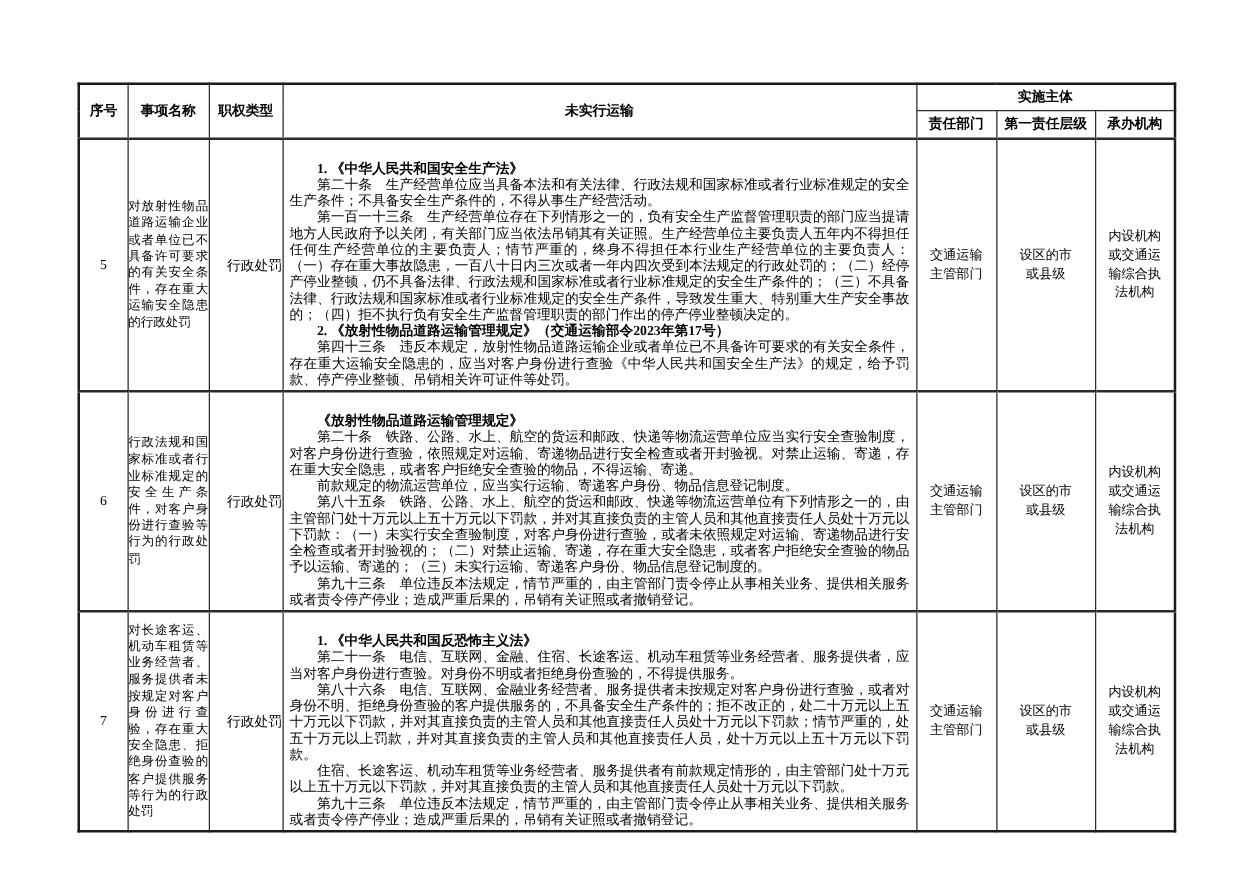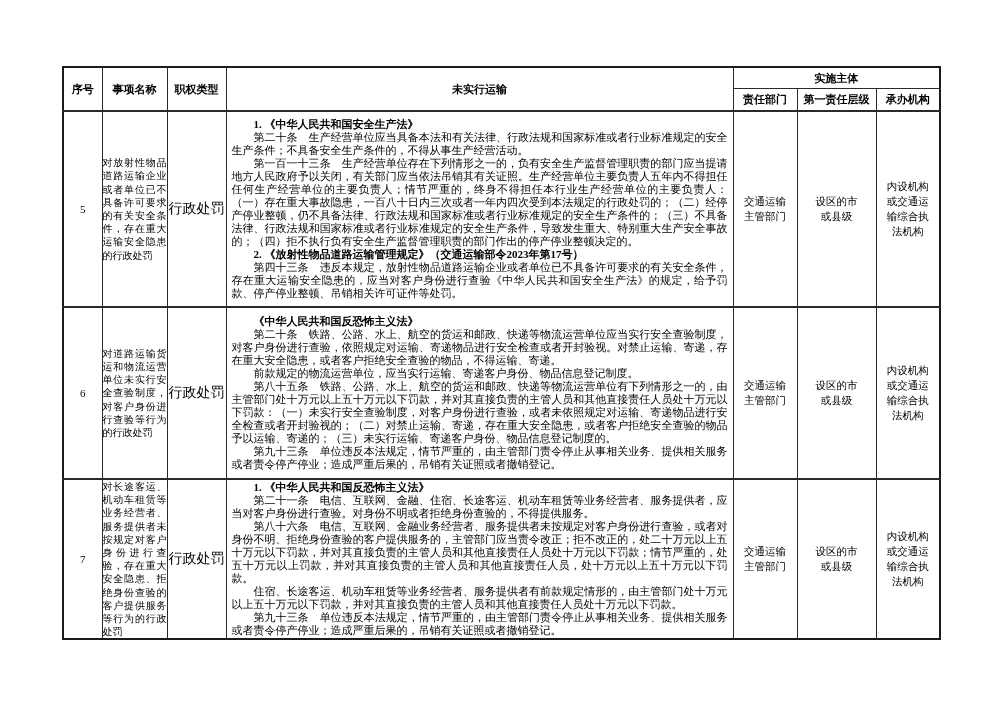--- a/index.html
+++ b/index.html
@@ -50,27 +50,28 @@
     text-align: center;
   }
   td.c-name { padding: 0 0; }
   .name-inner {
     font-size: 10px;
     line-height: 13.2px;
     text-align: justify;
     text-justify: inter-character;
   }
   td.c-type {
-    font-size: 14px;
-    text-align: center;
+    font-size: 11px;
+    text-align: right;
   }
   td.c-basis { padding: 1px 5px; }
   .basis-inner {
     font-size: 11px;
     line-height: 13px;
+    margin-top: 16px;
   }
   .basis-inner p {
     margin: 0;
     text-indent: 2em;
     text-align: justify;
     text-justify: inter-character;
   }
   .basis-inner p.law-heading { font-weight: bold; text-align: left; }
   td.c-small { text-align: center; border-radius: 15px; }
   .small-inner {
@@ -132,26 +133,26 @@
             <div class="small-inner">设区的市或县级</div>
           </td>
     <td class="c-small">
             <div class="small-inner">内设机构或交通运输综合执法机构</div>
           </td>
   </tr>
 
   <tr>
     <td class="c-seq">6</td>
     <td class="c-name">
-            <div class="name-inner">对道路运输货运和物流运营单位未实行安全查验制度，对客户身份进行查验等行为的行政处罚</div>
+            <div class="name-inner">行政法规和国家标准或者行业标准规定的安全生产条件，对客户身份进行查验等行为的行政处罚</div>
           </td>
     <td class="c-type">行政处罚</td>
     <td class="c-basis">
             <div class="basis-inner">
-              <p class="law-heading">《中华人民共和国反恐怖主义法》</p>
+              <p class="law-heading">《放射性物品道路运输管理规定》</p>
               <p class="law-para">第二十条　铁路、公路、水上、航空的货运和邮政、快递等物流运营单位应当实行安全查验制度，对客户身份进行查验，依照规定对运输、寄递物品进行安全检查或者开封验视。对禁止运输、寄递，存在重大安全隐患，或者客户拒绝安全查验的物品，不得运输、寄递。</p>
               <p class="law-para">前款规定的物流运营单位，应当实行运输、寄递客户身份、物品信息登记制度。</p>
               <p class="law-para">第八十五条　铁路、公路、水上、航空的货运和邮政、快递等物流运营单位有下列情形之一的，由主管部门处十万元以上五十万元以下罚款，并对其直接负责的主管人员和其他直接责任人员处十万元以下罚款：（一）未实行安全查验制度，对客户身份进行查验，或者未依照规定对运输、寄递物品进行安全检查或者开封验视的；（二）对禁止运输、寄递，存在重大安全隐患，或者客户拒绝安全查验的物品予以运输、寄递的；（三）未实行运输、寄递客户身份、物品信息登记制度的。</p>
               <p class="law-para">第九十三条　单位违反本法规定，情节严重的，由主管部门责令停止从事相关业务、提供相关服务或者责令停产停业；造成严重后果的，吊销有关证照或者撤销登记。</p>
             </div>
           </td>
     <td class="c-small">
             <div class="small-inner">交通运输主管部门</div>
           </td>
     <td class="c-small">
@@ -165,21 +166,21 @@
   <tr>
     <td class="c-seq">7</td>
     <td class="c-name">
             <div class="name-inner">对长途客运、机动车租赁等业务经营者、服务提供者未按规定对客户身份进行查验，存在重大安全隐患、拒绝身份查验的客户提供服务等行为的行政处罚</div>
           </td>
     <td class="c-type">行政处罚</td>
     <td class="c-basis">
             <div class="basis-inner">
               <p class="law-heading">1. 《中华人民共和国反恐怖主义法》</p>
               <p class="law-para">第二十一条　电信、互联网、金融、住宿、长途客运、机动车租赁等业务经营者、服务提供者，应当对客户身份进行查验。对身份不明或者拒绝身份查验的，不得提供服务。</p>
-              <p class="law-para">第八十六条　电信、互联网、金融业务经营者、服务提供者未按规定对客户身份进行查验，或者对身份不明、拒绝身份查验的客户提供服务的，主管部门应当责令改正；拒不改正的，处二十万元以上五十万元以下罚款，并对其直接负责的主管人员和其他直接责任人员处十万元以下罚款；情节严重的，处五十万元以上罚款，并对其直接负责的主管人员和其他直接责任人员，处十万元以上五十万元以下罚款。</p>
+              <p class="law-para">第八十六条　电信、互联网、金融业务经营者、服务提供者未按规定对客户身份进行查验，或者对身份不明、拒绝身份查验的客户提供服务的，不具备安全生产条件的；拒不改正的，处二十万元以上五十万元以下罚款，并对其直接负责的主管人员和其他直接责任人员处十万元以下罚款；情节严重的，处五十万元以上罚款，并对其直接负责的主管人员和其他直接责任人员，处十万元以上五十万元以下罚款。</p>
               <p class="law-para">住宿、长途客运、机动车租赁等业务经营者、服务提供者有前款规定情形的，由主管部门处十万元以上五十万元以下罚款，并对其直接负责的主管人员和其他直接责任人员处十万元以下罚款。</p>
               <p class="law-para">第九十三条　单位违反本法规定，情节严重的，由主管部门责令停止从事相关业务、提供相关服务或者责令停产停业；造成严重后果的，吊销有关证照或者撤销登记。</p>
             </div>
           </td>
     <td class="c-small">
             <div class="small-inner">交通运输主管部门</div>
           </td>
     <td class="c-small">
             <div class="small-inner">设区的市或县级</div>
           </td>

